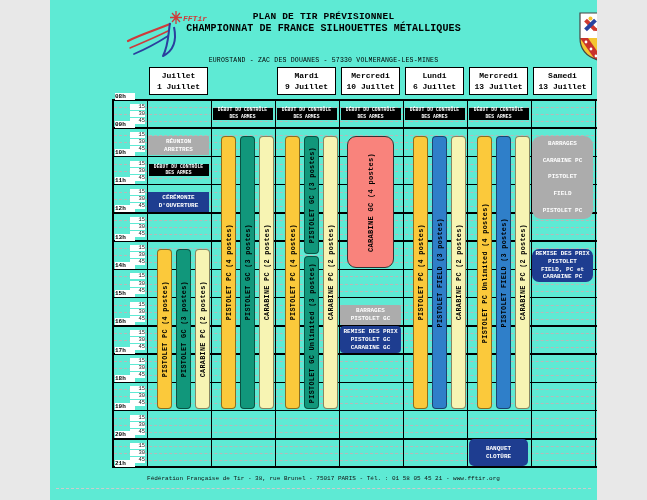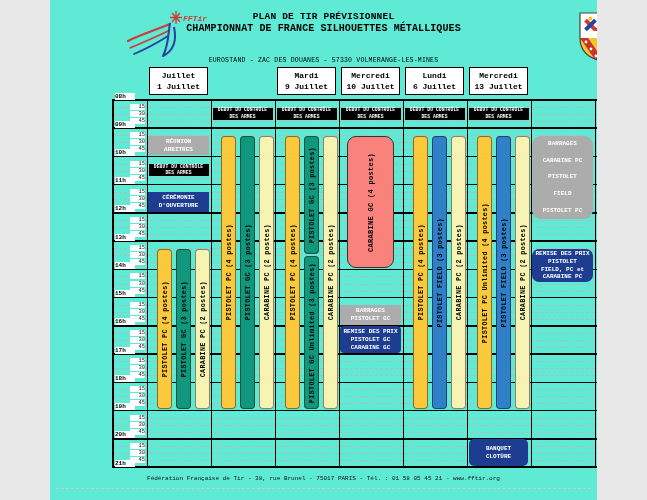--- a/index.html
+++ b/index.html
@@ -163,20 +163,24 @@
       <div class="daycell" style="left: 291px; top: 67px; width: 59px; height: 28px;">
         <div>Mercredi</div>
         <div>10 Juillet</div>
       </div>
       <div class="daycell" style="left: 355px; top: 67px; width: 59px; height: 28px;">
         <div>Lundi</div>
         <div>6 Juillet</div>
       </div>
       <div class="daycell" style="left: 419px; top: 67px; width: 59px; height: 28px;">
         <div>Mercredi</div>
+        <div>13 Juillet</div>
+      </div>
+      <div class="daycell" style="left: 483px; top: 67px; width: 59px; height: 28px;">
+        <div>Samedi</div>
         <div>13 Juillet</div>
       </div>
       <div class="hlab" style="left: 65px; width: 20px; top: 92.5px; text-align: left;">08h</div>
       <div class="hlab" style="left: 557px; width: 26px; top: 92.5px; text-align: right;">08h</div>
       <div class="hlab" style="left: 65px; width: 20px; top: 120.731px; text-align: left;">09h</div>
       <div class="hlab" style="left: 557px; width: 26px; top: 120.731px; text-align: right;">09h</div>
       <div class="hlab" style="left: 65px; width: 20px; top: 148.962px; text-align: left;">10h</div>
       <div class="hlab" style="left: 557px; width: 26px; top: 148.962px; text-align: right;">10h</div>
       <div class="hlab" style="left: 65px; width: 20px; top: 177.192px; text-align: left;">11h</div>
       <div class="hlab" style="left: 557px; width: 26px; top: 177.192px; text-align: right;">11h</div>

